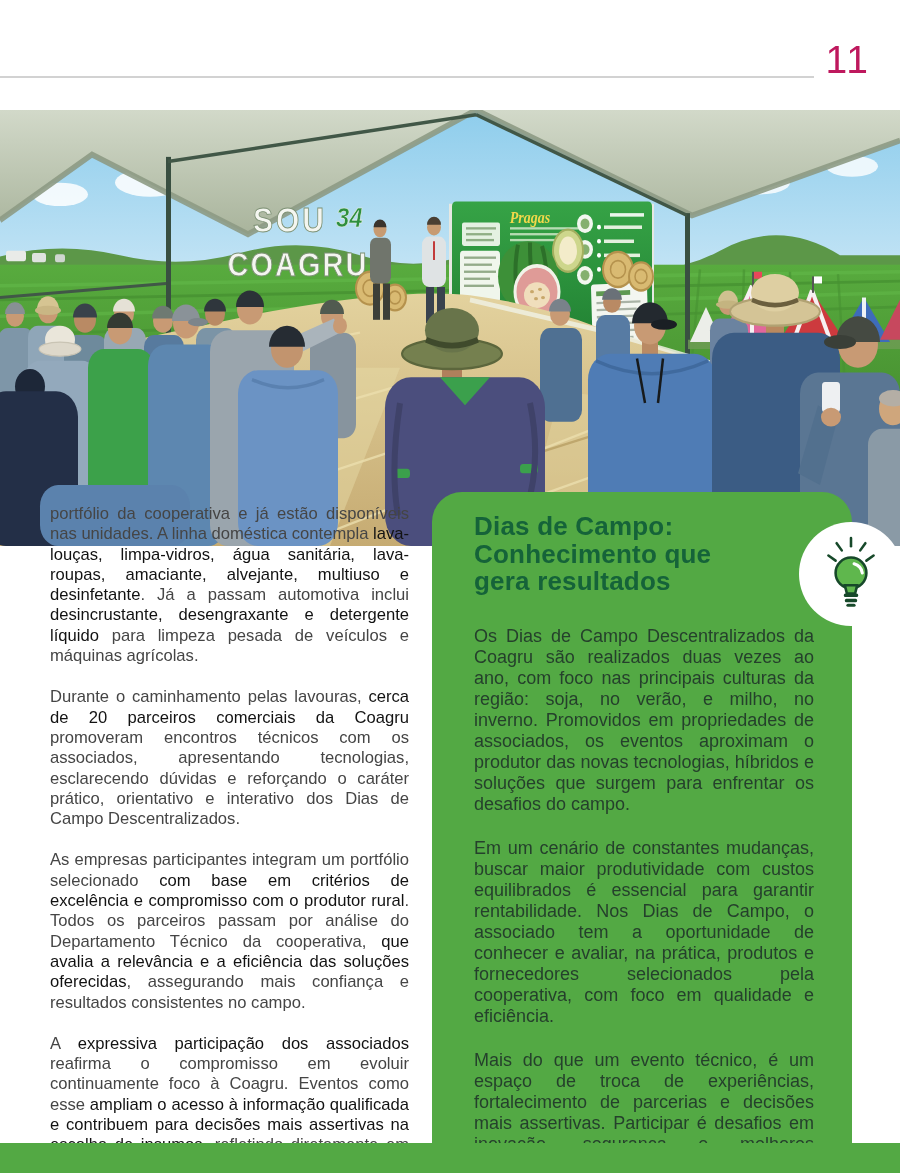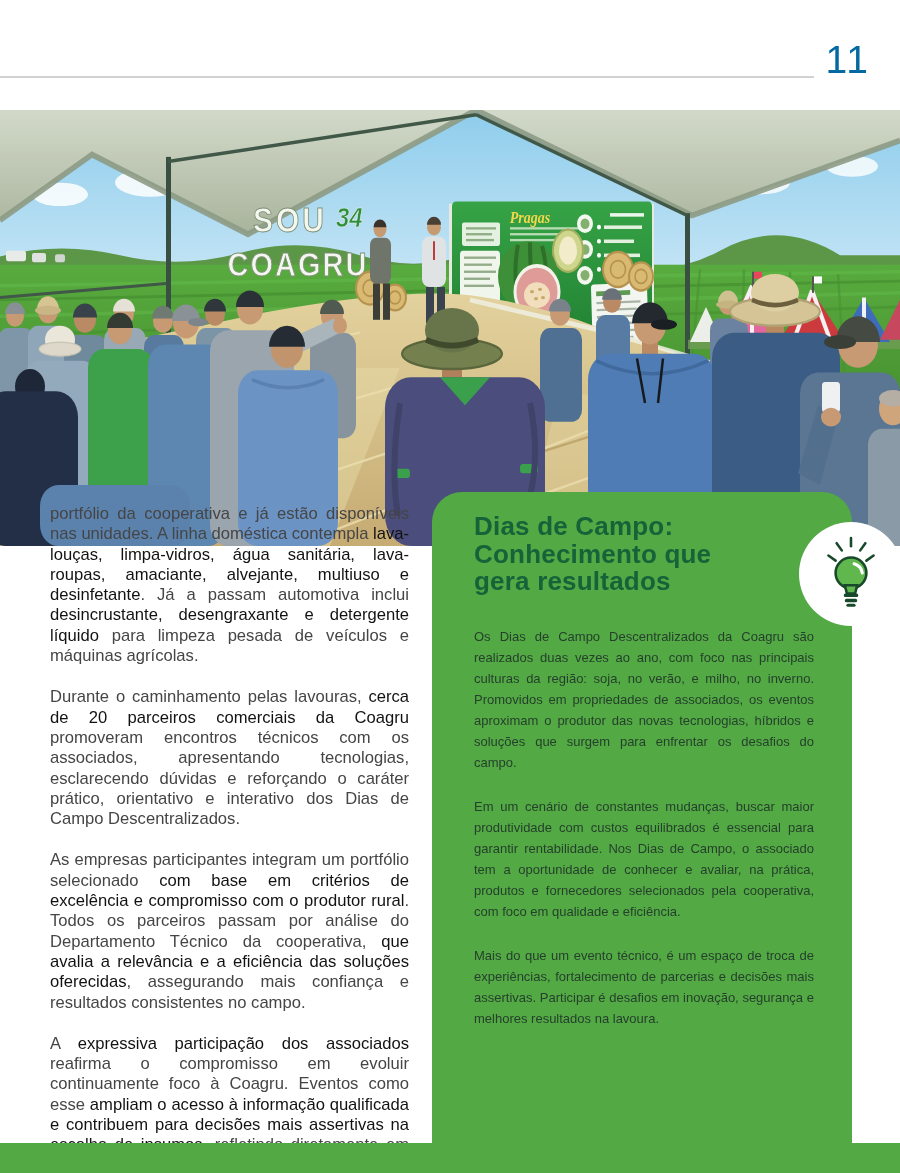--- a/index.html
+++ b/index.html
@@ -1,32 +1,32 @@
 <!DOCTYPE html>
 <html><head>
 <meta charset="utf-8">
 <style>
   html,body{margin:0;padding:0;background:#ffffff;}
   .page{position:relative;width:900px;height:1173px;background:#ffffff;overflow:hidden;
         font-family:"Liberation Sans",sans-serif;}
   .top-rule{position:absolute;left:0;top:76px;width:814px;height:2px;background:#d2d2d2;}
   .page-number{position:absolute;top:40px;right:30px;font-size:39px;line-height:1;
-               color:#0369a1;font-weight:500;letter-spacing:2px;}
+               color:#be185d;font-weight:500;letter-spacing:2px;}
   .photo{position:absolute;left:0;top:110px;width:900px;height:436px;margin:0;overflow:hidden;}
   .photo svg{display:block;width:100%;height:100%;}
   .left-col{position:absolute;left:50px;top:504px;width:359px;}
   .left-col p{margin:0 0 21px 0;font-size:16.6px;line-height:20.3px;color:#454545;
               text-align:justify;}
   .left-col b{color:#121212;font-weight:400;}
   .green-panel{position:absolute;left:432px;top:492px;width:420px;height:681px;
                background:#53a944;border-radius:30px 30px 0 0;box-sizing:border-box;
                padding:21px 40px 0 42px;}
   .panel-title{margin:0;width:300px;font-size:26px;line-height:27.6px;font-weight:700;
                color:#156339;letter-spacing:0.2px;}
-  .green-panel p{width:340px;margin:23px 0 0 0;font-size:13px;line-height:21px;
+  .green-panel p{width:340px;margin:23px 0 0 0;font-size:18px;line-height:21px;
                  color:#25402c;text-align:justify;}
   .green-panel p.first{margin-top:30px;}
   .bulb-circle{position:absolute;left:799px;top:522px;width:104px;height:104px;
                background:#ffffff;border-radius:50%;display:flex;align-items:center;
                justify-content:center;}
   .bottom-bar{position:absolute;left:0;top:1143px;width:900px;height:30px;background:#53a944;}
 </style>
 </head>
 <body>
 

